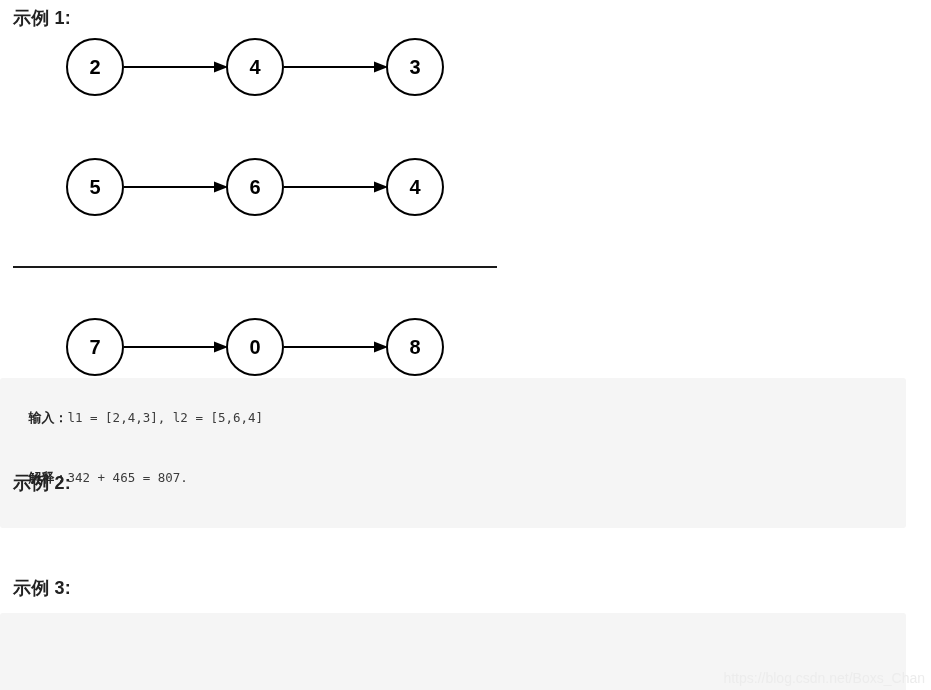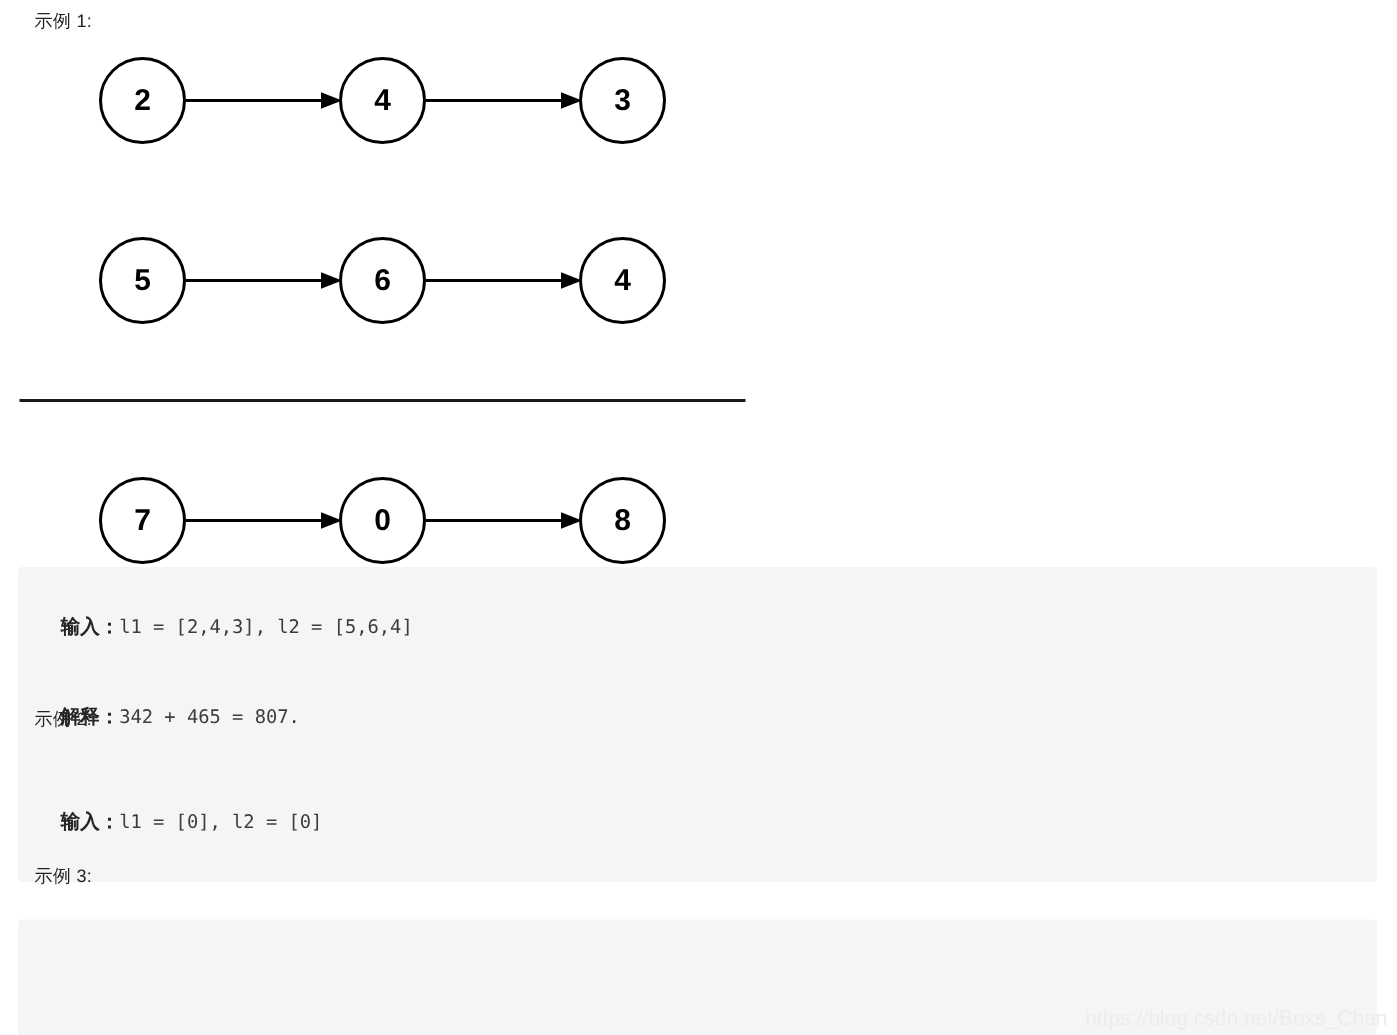--- a/index.html
+++ b/index.html
@@ -12,23 +12,23 @@
     height: 690px;
     position: relative;
     overflow: hidden;
     font-family: "Liberation Sans", "DejaVu Sans", sans-serif;
     color: #2b2b2b;
   }
 
   
   .example-heading {
     position: absolute;
-    left: 23px;
-    font-size: 12px;
-    font-weight: normal;
+    left: 13px;
+    font-size: 18px;
+    font-weight: bold;
     color: #222222;
     letter-spacing: 0.2px;
     white-space: nowrap;
   }
   #heading-1 { top: 6px; }
   #heading-2 { top: 471px; }
   #heading-3 { top: 576px; }
 
   
   .linked-list {
@@ -80,21 +80,21 @@
     left: 13px;
     top: 266px;
     width: 484px;
     height: 0;
     border-top: 2px solid #1a1a1a;
   }
 
   
   .code-block {
     position: absolute;
-    left: 12px;
+    left: 0;
     width: 906px;
     background: #f5f5f5;
     border-radius: 3px;
     box-sizing: border-box;
     padding: 10px 0 10px 14px;
   }
   #code-block-1 { top: 378px; }
   #code-block-2 { top: 508px; }
   #code-block-3 { top: 613px; }
 
@@ -211,23 +211,20 @@
     <span class="code-label">输入：</span><span class="code-value">l1 = [2,4,3], l2 = [5,6,4]</span>
   </div>
   <div class="code-line">
     <span class="code-label">解释：</span><span class="code-value">342 + 465 = 807.</span>
   </div>
 </div>
 
 <div id="heading-2" class="example-heading">示例 2:</div>
 
 <div id="code-block-2" class="code-block">
-  <div class="code-line">
-    <span class="code-label">输入：</span><span class="code-value">l1 = [0], l2 = [0]</span>
-  </div>
 </div>
 
 <div id="heading-3" class="example-heading">示例 3:</div>
 
 <div id="code-block-3" class="code-block">
   <div class="code-line">
     
   </div>
 </div>
 

